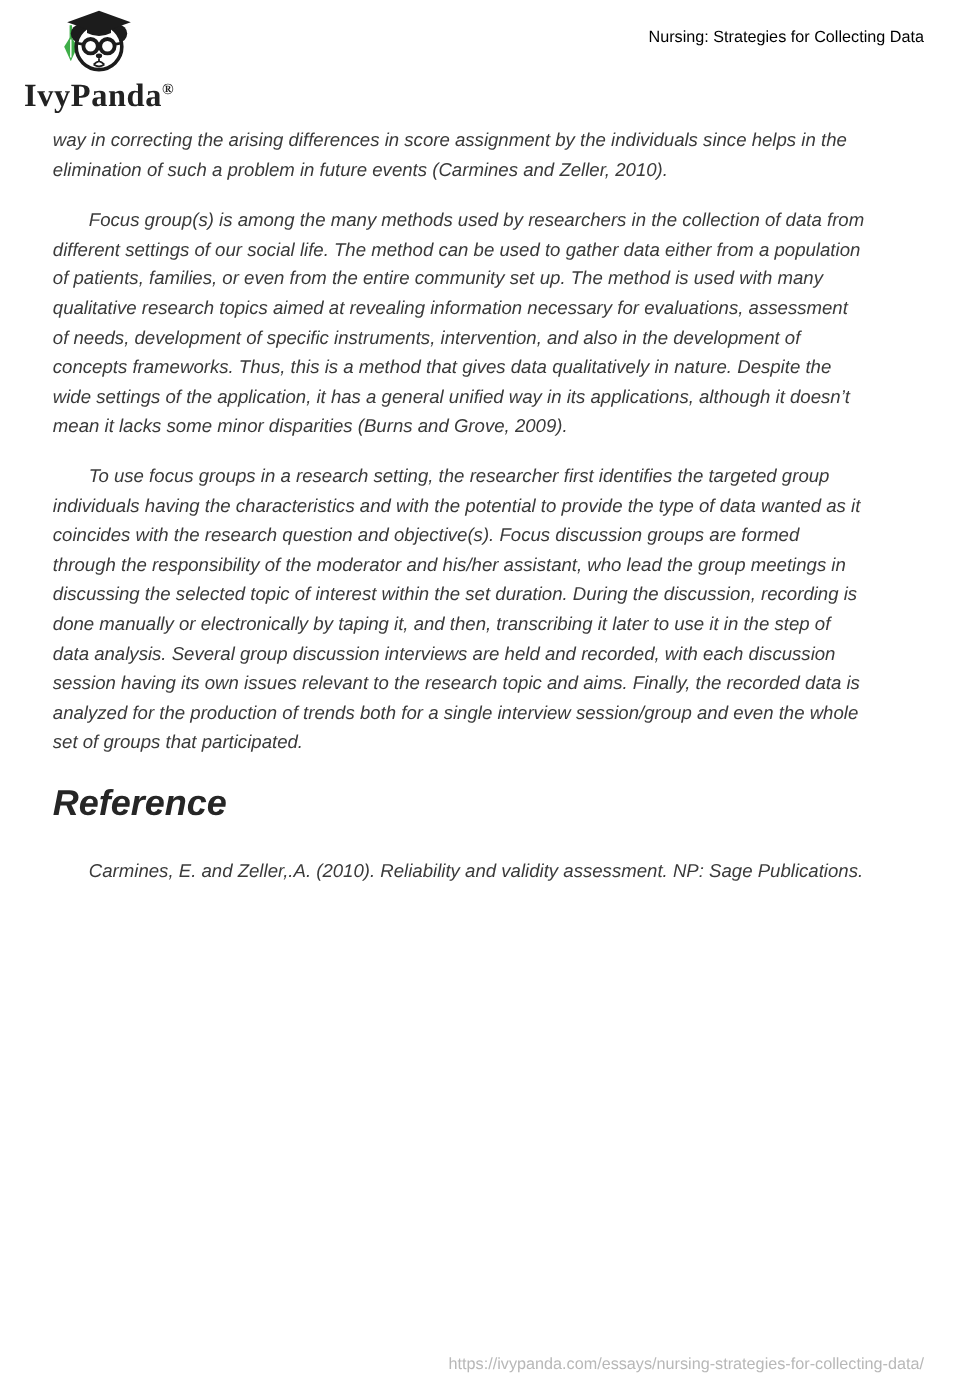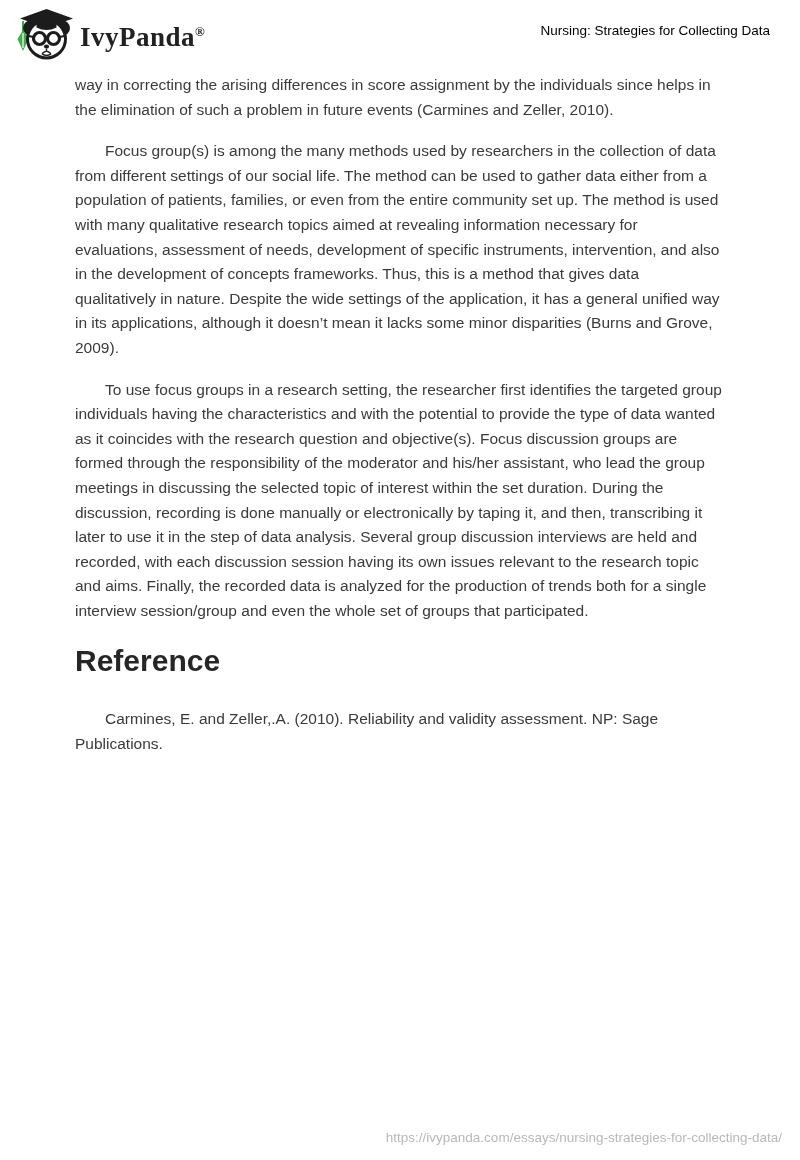--- a/index.html
+++ b/index.html
@@ -20,20 +20,21 @@
   
   .page-header {
     display: flex;
     justify-content: space-between;
     align-items: flex-start;
     padding: 8px 30px 0 14px;
   }
   .brand {
     display: flex;
     align-items: center;
+    flex-direction: column;
   }
   .logo-icon { display: inline-block; width: 60px; height: 52px; }
   .brand-text {
     font-family: "Liberation Serif", serif;
     font-weight: 700;
     font-size: 27px;
     color: #222222;
     letter-spacing: 0.5px;
     margin-left: 6px;
     line-height: 1;
@@ -44,42 +45,43 @@
     vertical-align: super;
     line-height: 0;
   }
   .doc-title {
     color: #000000;
     font-size: 13.5px;
     margin-top: 15px;
   }
   
   .content {
-    margin: 13px 78px 0 75px;
+    margin: 13px 78px 0 44px;
+    font-style: italic;
   }
   .content p {
     font-size: 15.5px;
     line-height: 24.6px;
     color: #3a3a3a;
     margin: 0 0 17px 0;
     text-indent: 30px;
   }
   .content p.continuation { text-indent: 0; }
   .content h2 {
     font-family: "Liberation Sans", sans-serif;
     font-size: 30px;
     font-weight: 700;
     color: #262626;
     margin: 21px 0 28px 0;
     line-height: 1.15;
   }
   
   .page-footer {
     position: absolute;
-    right: 18px;
+    right: 30px;
     bottom: 14px;
     margin-top: 12px;
   }
   .footer-url {
     color: #b8b8b8;
     font-size: 13.5px;
     text-decoration: none;
   }
 </style>
 </head>

